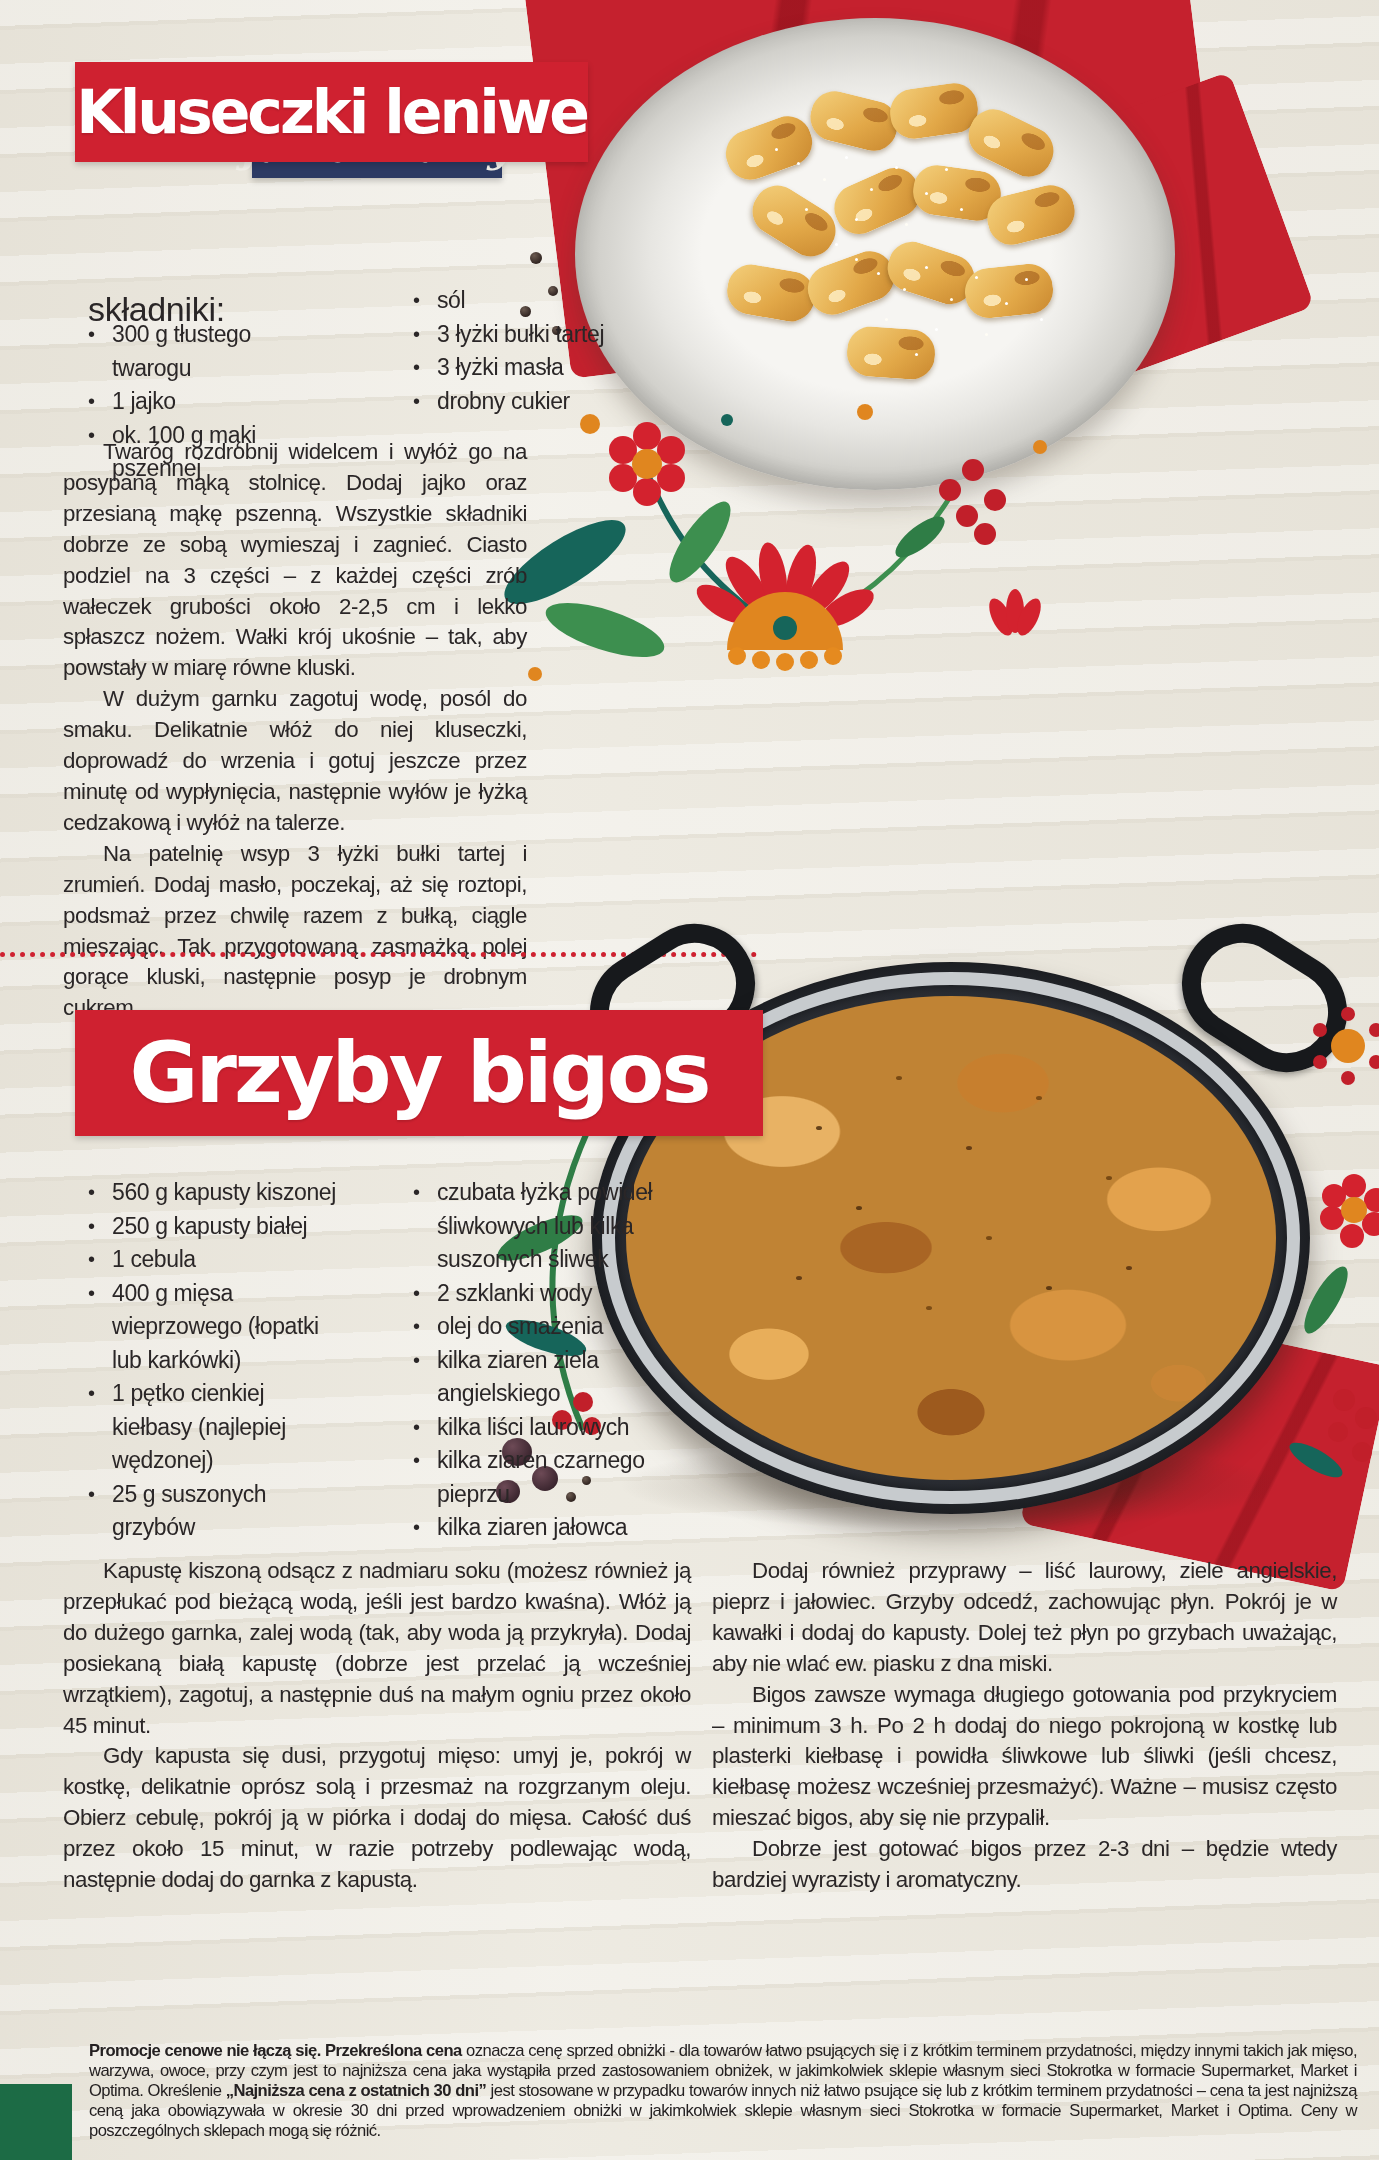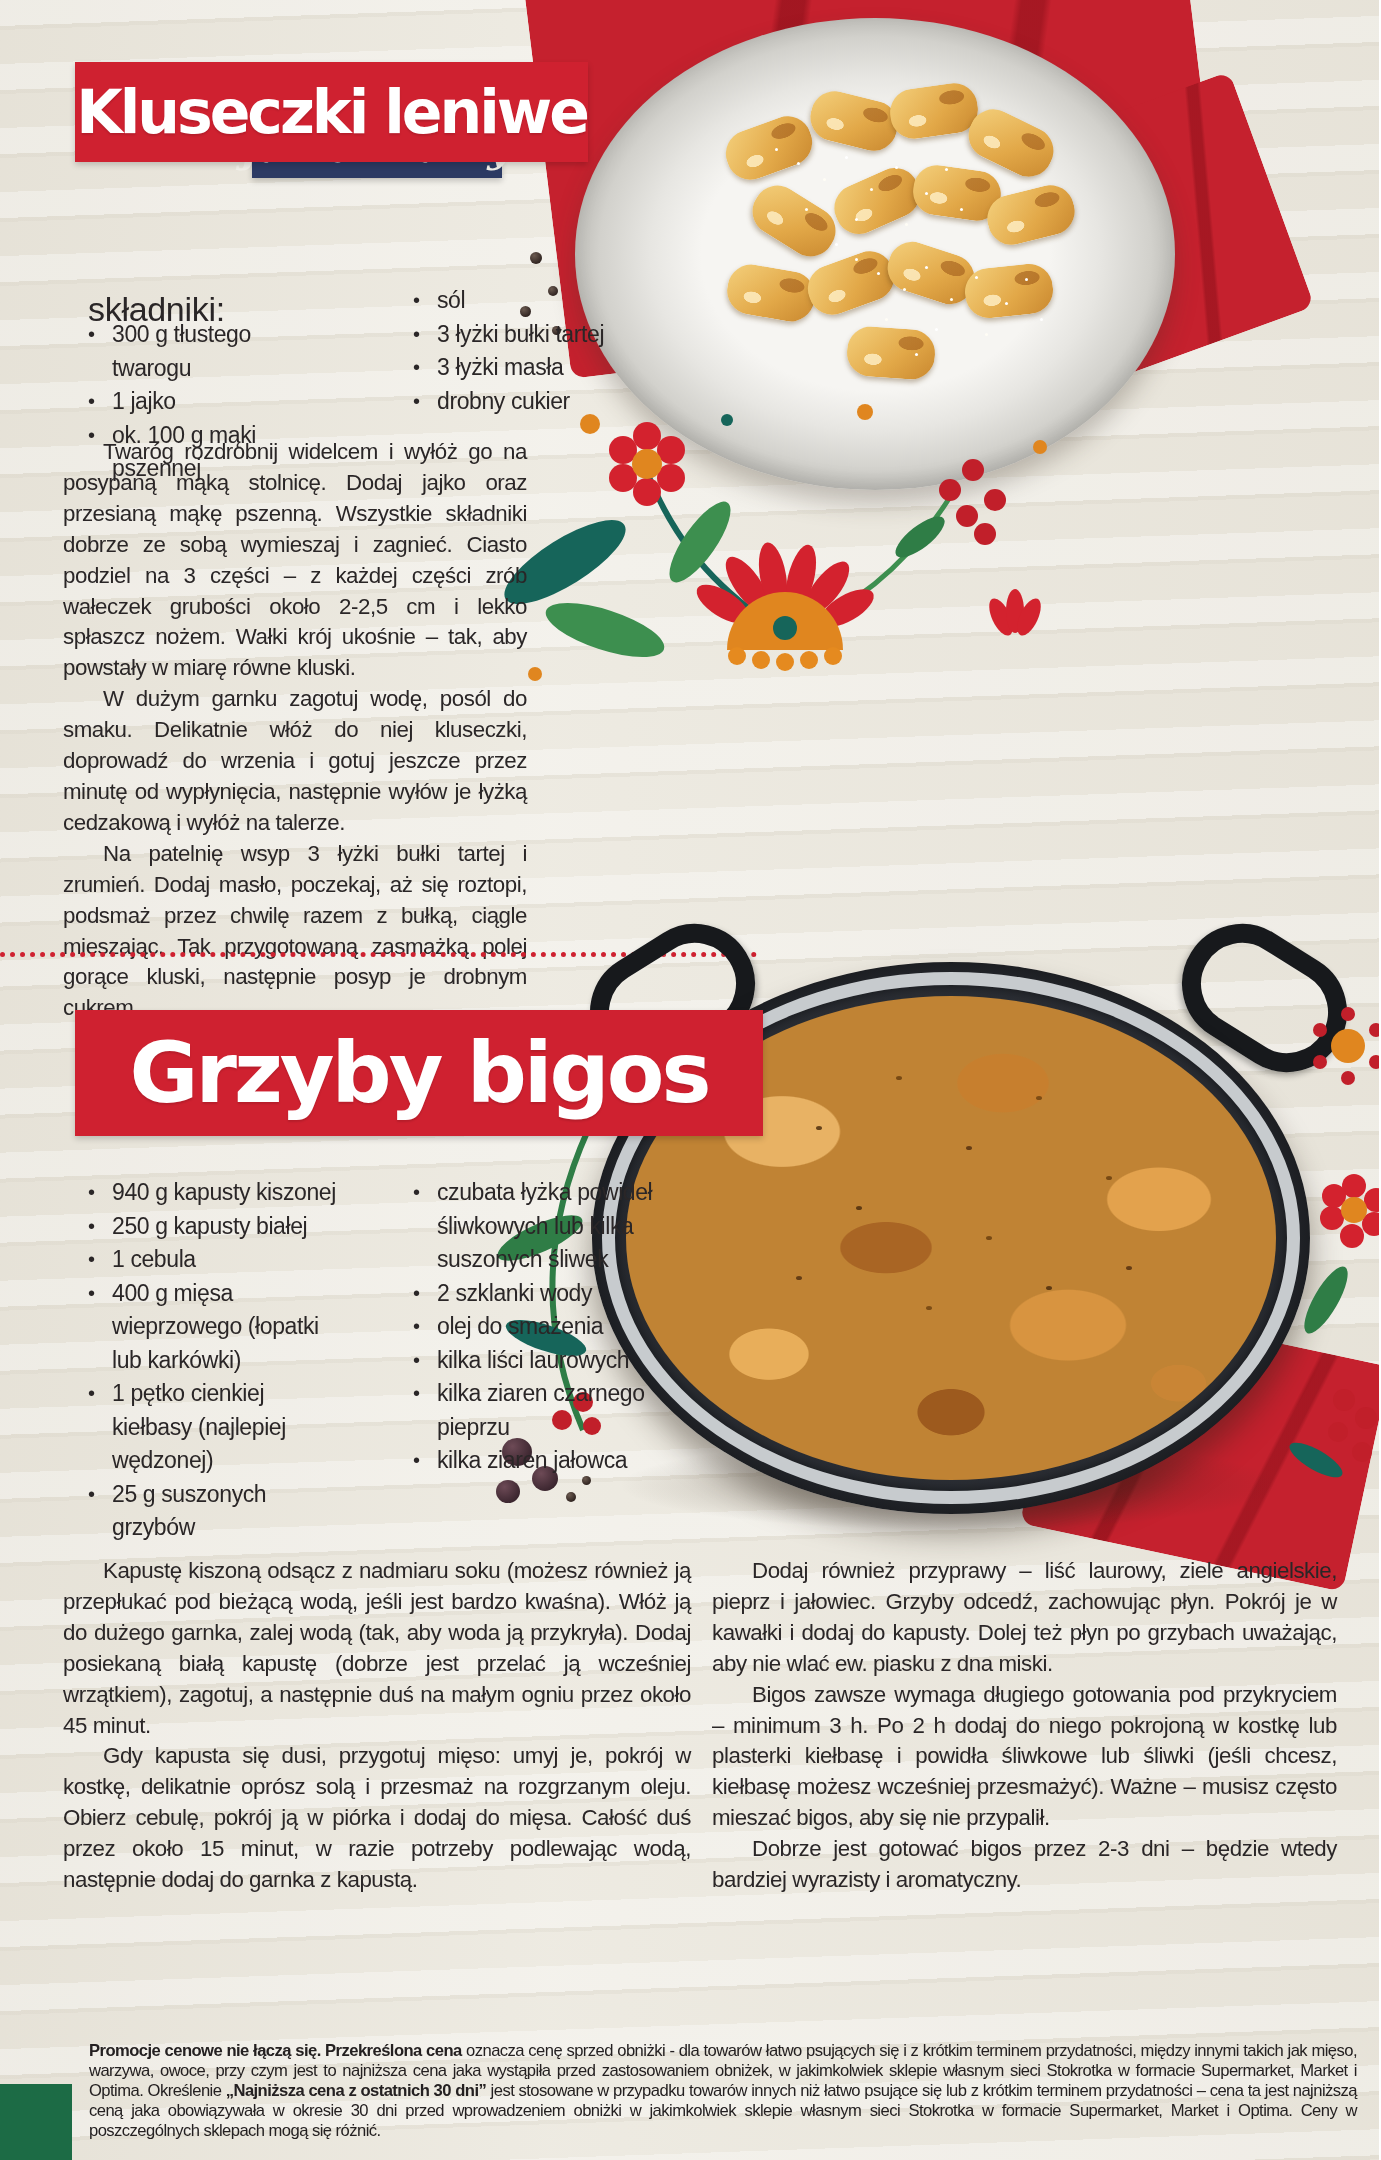--- a/index.html
+++ b/index.html
@@ -231,31 +231,32 @@
     <circle cx="52" cy="432" r="10" fill="#c11f2a"></circle>
       <circle cx="76" cy="452" r="10" fill="#c11f2a"></circle>
     <ellipse cx="30" cy="460" rx="30" ry="10" fill="#16655a" transform="rotate(30 30 460)"></ellipse>
   </svg>
 
   <div class="abs banner-red" style="left:75px;top:1010px;width:688px;height:126px;z-index:3;">
     <span class="banner-title" style="font-size:84px;">Grzyby bigos</span>
   </div>
 
   <ul class="abs ing" style="left:82px;top:1176px;width:255px;">
-    <li>940 g kapusty kiszonej</li>
+    <li>560 g kapusty kiszonej</li>
     <li>250 g kapusty białej</li>
     <li>1 cebula</li>
     <li>400 g mięsa wieprzowego (łopatki lub karkówki)</li>
     <li>1 pętko cienkiej kiełbasy (najlepiej wędzonej)</li>
     <li>25 g suszonych grzybów</li>
   </ul>
   <ul class="abs ing" style="left:407px;top:1176px;width:252px;">
     <li>czubata łyżka powideł śliwkowych lub kilka suszonych śliwek</li>
     <li>2 szklanki wody</li>
     <li>olej do smażenia</li>
+    <li>kilka ziaren ziela angielskiego</li>
     <li>kilka liści laurowych</li>
     <li>kilka ziaren czarnego pieprzu</li>
     <li>kilka ziaren jałowca</li>
   </ul>
 
   <div class="abs copy" style="left:63px;top:1556px;width:628px;">
     <p>Kapustę kiszoną odsącz z nadmiaru soku (możesz również ją przepłukać pod bieżącą wodą, jeśli jest bardzo kwaśna). Włóż ją do dużego garnka, zalej wodą (tak, aby woda ją przykryła). Dodaj posiekaną białą kapustę (dobrze jest przelać ją wcześniej wrzątkiem), zagotuj, a następnie duś na małym ogniu przez około 45 minut.</p>
     <p>Gdy kapusta się dusi, przygotuj mięso: umyj je, pokrój w kostkę, delikatnie oprósz solą i przesmaż na rozgrzanym oleju. Obierz cebulę, pokrój ją w piórka i dodaj do mięsa. Całość duś przez około 15 minut, w razie potrzeby podlewając wodą, następnie dodaj do garnka z kapustą.</p>
   </div>
   <div class="abs copy" style="left:712px;top:1556px;width:625px;">

